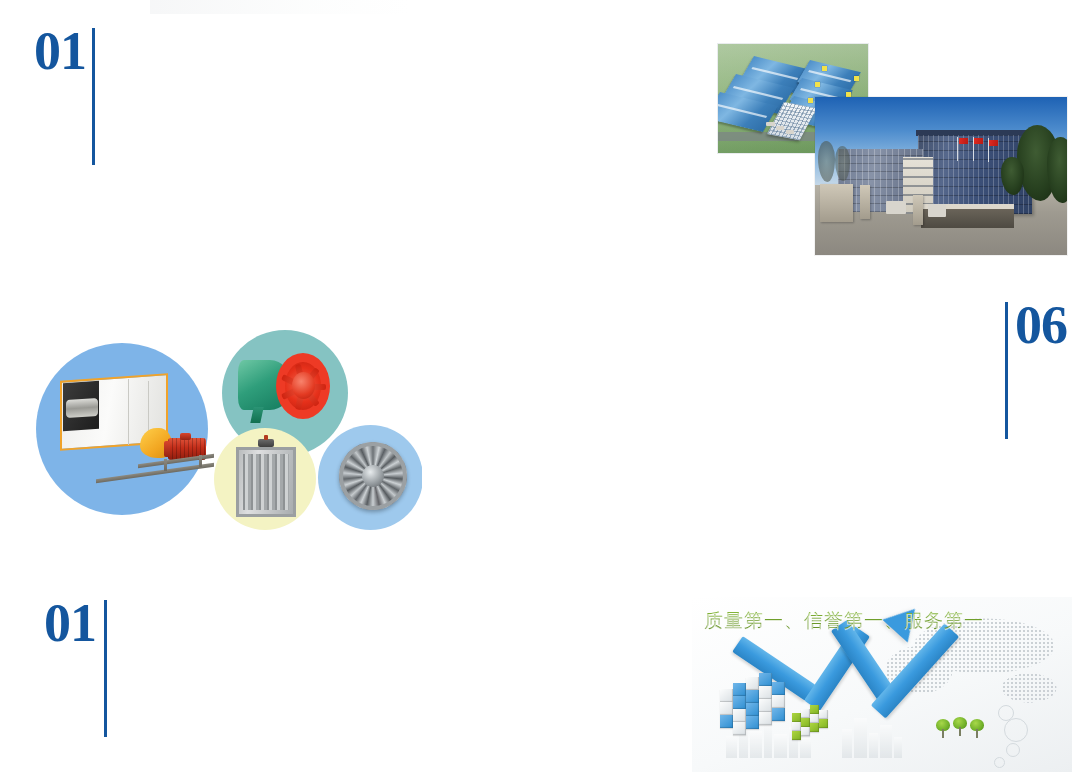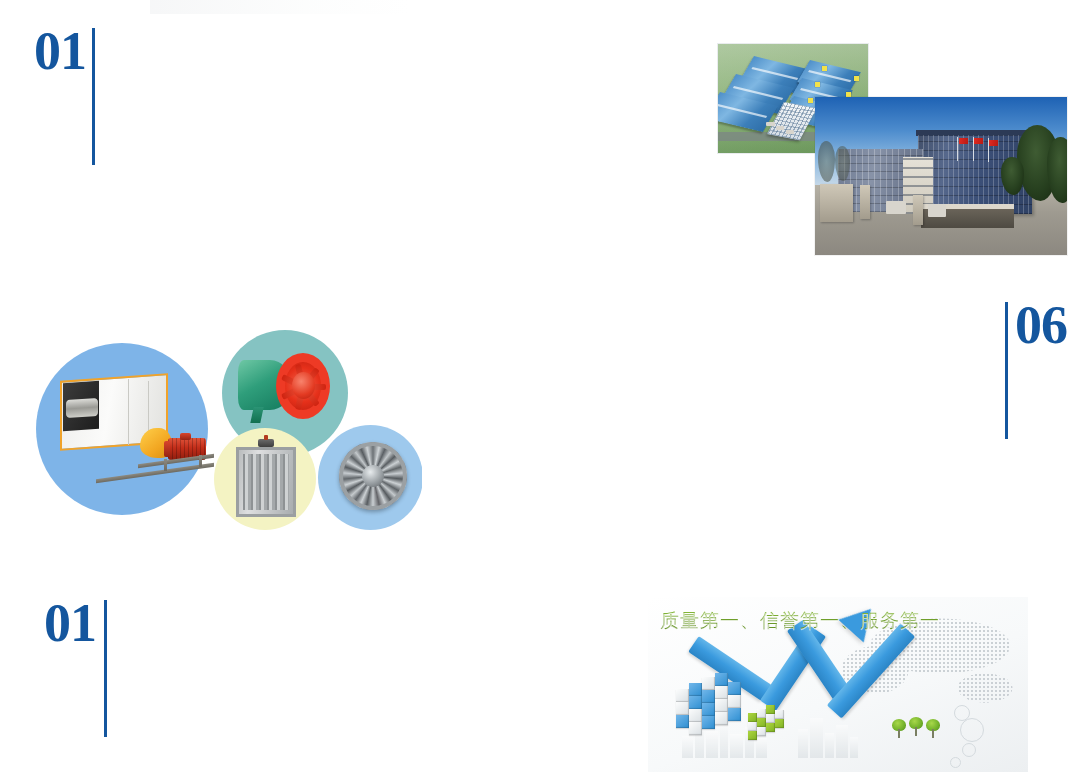--- a/index.html
+++ b/index.html
@@ -327,21 +327,21 @@
   }
   .metal-fan-casing {
     position: absolute; left: 352px; top: 125px; width: 24px; height: 54px;
     background: linear-gradient(100deg, #9aa0a4 0%, #cfd4d7 40%, #74797d 100%);
     border-radius: 4px 14px 14px 4px / 6px 50% 50% 6px;
     z-index: -1;
   }
 
   
   #photo-growth-banner {
-    left: 648px; top: 597px; width: 380px; height: 175px;
+    left: 692px; top: 597px; width: 380px; height: 175px;
     background: linear-gradient(160deg, #ffffff 0%, #f7f9fa 55%, #eceff1 100%);
     overflow: hidden;
   }
   .world-map-dots {
     position: absolute; right: -12px; top: 4px; width: 250px; height: 150px;
     background-image: radial-gradient(circle, #c9cfd4 0.9px, transparent 1.1px);
     background-size: 4px 4px;
     -webkit-mask-image: radial-gradient(ellipse 46% 30% at 60% 30%, #000 60%, transparent 62%),
                         radial-gradient(ellipse 22% 26% at 34% 46%, #000 60%, transparent 62%),
                         radial-gradient(ellipse 18% 16% at 78% 58%, #000 60%, transparent 62%);

